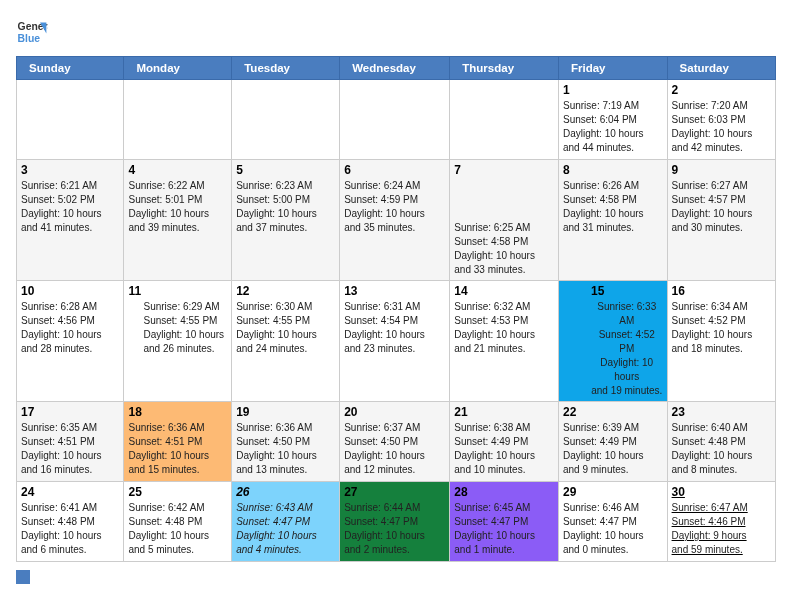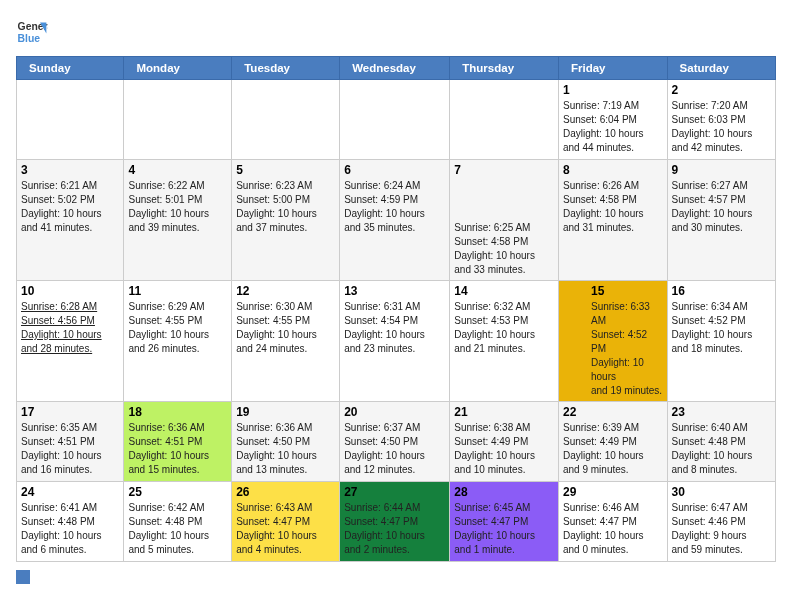--- a/index.html
+++ b/index.html
@@ -193,28 +193,28 @@
           <span class="day-number">9</span>
           <div class="day-info" style="white-space: pre-line;">Sunrise: 6:27 AM
 Sunset: 4:57 PM
 Daylight: 10 hours
 and 30 minutes.</div>
         </td>
       </tr>
       <tr>
         <td style="background: rgb(255, 255, 255);">
           <span class="day-number">10</span>
-          <div class="day-info" style="white-space: pre-line; text-decoration: underline;">Sunrise: 6:28 AM
+          <div class="day-info" style="white-space: pre-line;">Sunrise: 6:28 AM
 Sunset: 4:56 PM
 Daylight: 10 hours
 and 28 minutes.</div>
         </td>
         <td style="background: rgb(255, 255, 255);">
           <span class="day-number">11</span>
-          <div class="day-info" style="white-space: pre-line;">Sunrise: 6:29 AM
+          <div class="day-info" style="white-space: pre-line; margin-left: 15px;">Sunrise: 6:29 AM
 Sunset: 4:55 PM
 Daylight: 10 hours
 and 26 minutes.</div>
         </td>
         <td style="background: rgb(255, 255, 255);">
           <span class="day-number">12</span>
           <div class="day-info" style="white-space: pre-line;">Sunrise: 6:30 AM
 Sunset: 4:55 PM
 Daylight: 10 hours
 and 24 minutes.</div>
@@ -226,44 +226,44 @@
 Daylight: 10 hours
 and 23 minutes.</div>
         </td>
         <td style="background: rgb(255, 255, 255);">
           <span class="day-number">14</span>
           <div class="day-info" style="white-space: pre-line;">Sunrise: 6:32 AM
 Sunset: 4:53 PM
 Daylight: 10 hours
 and 21 minutes.</div>
         </td>
-        <td style="background: #eab308; padding-left: 32px;">
+        <td style="background: #0ea5e9; padding-left: 32px;">
           <span class="day-number">15</span>
-          <div class="day-info" style="white-space: pre-line;">Sunrise: 6:33 AM
+          <div class="day-info" style="white-space: pre-line; text-align: center;">Sunrise: 6:33 AM
 Sunset: 4:52 PM
 Daylight: 10 hours
 and 19 minutes.</div>
         </td>
         <td style="background: rgb(255, 255, 255);">
           <span class="day-number">16</span>
           <div class="day-info" style="white-space: pre-line;">Sunrise: 6:34 AM
 Sunset: 4:52 PM
 Daylight: 10 hours
 and 18 minutes.</div>
         </td>
       </tr>
       <tr>
         <td style="background: rgb(245, 245, 245);">
           <span class="day-number">17</span>
           <div class="day-info" style="white-space: pre-line;">Sunrise: 6:35 AM
 Sunset: 4:51 PM
 Daylight: 10 hours
 and 16 minutes.</div>
         </td>
-        <td style="background: #bef264;">
+        <td style="background: #fdba74;">
           <span class="day-number">18</span>
           <div class="day-info" style="white-space: pre-line;">Sunrise: 6:36 AM
 Sunset: 4:51 PM
 Daylight: 10 hours
 and 15 minutes.</div>
         </td>
         <td style="background: rgb(245, 245, 245);">
           <span class="day-number">19</span>
           <div class="day-info" style="white-space: pre-line;">Sunrise: 6:36 AM
 Sunset: 4:50 PM
@@ -307,21 +307,21 @@
 Daylight: 10 hours
 and 6 minutes.</div>
         </td>
         <td style="background: rgb(255, 255, 255);">
           <span class="day-number">25</span>
           <div class="day-info" style="white-space: pre-line;">Sunrise: 6:42 AM
 Sunset: 4:48 PM
 Daylight: 10 hours
 and 5 minutes.</div>
         </td>
-        <td style="background: #fde047;">
+        <td style="background: #7dd3fc; font-style: italic;">
           <span class="day-number">26</span>
           <div class="day-info" style="white-space: pre-line;">Sunrise: 6:43 AM
 Sunset: 4:47 PM
 Daylight: 10 hours
 and 4 minutes.</div>
         </td>
         <td style="background: #15803d;">
           <span class="day-number">27</span>
           <div class="day-info" style="white-space: pre-line;">Sunrise: 6:44 AM
 Sunset: 4:47 PM
@@ -335,21 +335,21 @@
 Daylight: 10 hours
 and 1 minute.</div>
         </td>
         <td style="background: rgb(255, 255, 255);">
           <span class="day-number">29</span>
           <div class="day-info" style="white-space: pre-line;">Sunrise: 6:46 AM
 Sunset: 4:47 PM
 Daylight: 10 hours
 and 0 minutes.</div>
         </td>
-        <td style="background: rgb(255, 255, 255);">
+        <td style="background: rgb(255, 255, 255); text-decoration: underline;">
           <span class="day-number">30</span>
           <div class="day-info" style="white-space: pre-line;">Sunrise: 6:47 AM
 Sunset: 4:46 PM
 Daylight: 9 hours
 and 59 minutes.</div>
         </td>
       </tr>
     </tbody>
 </table>
 

